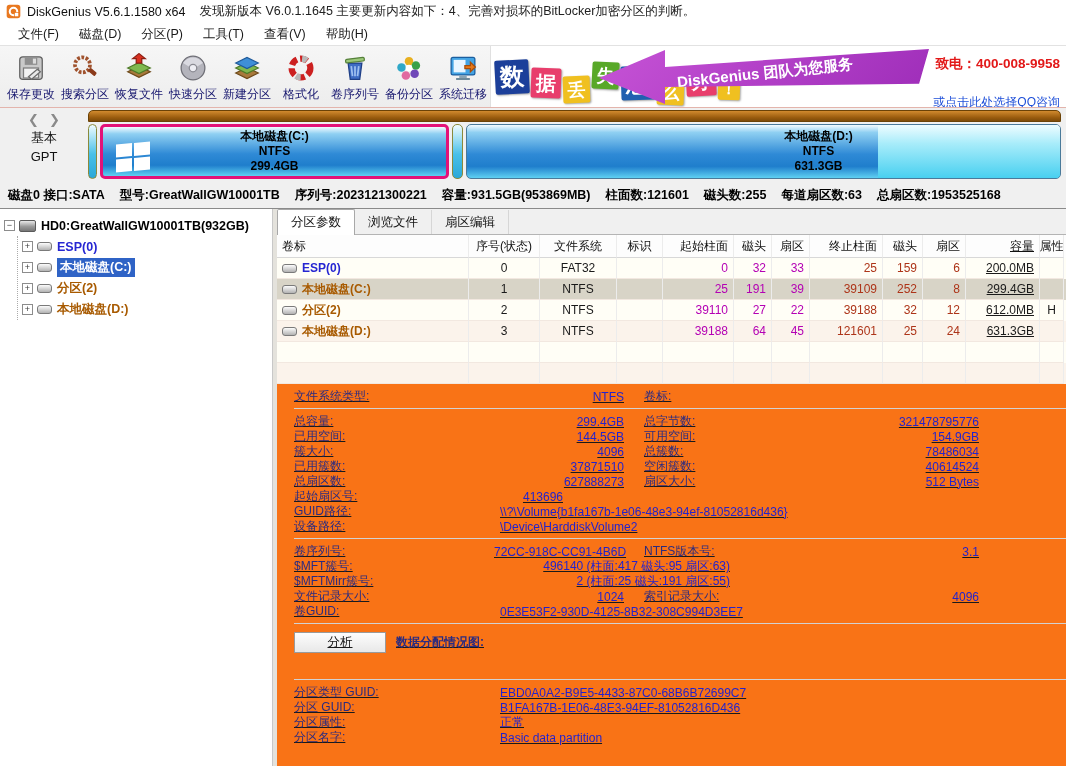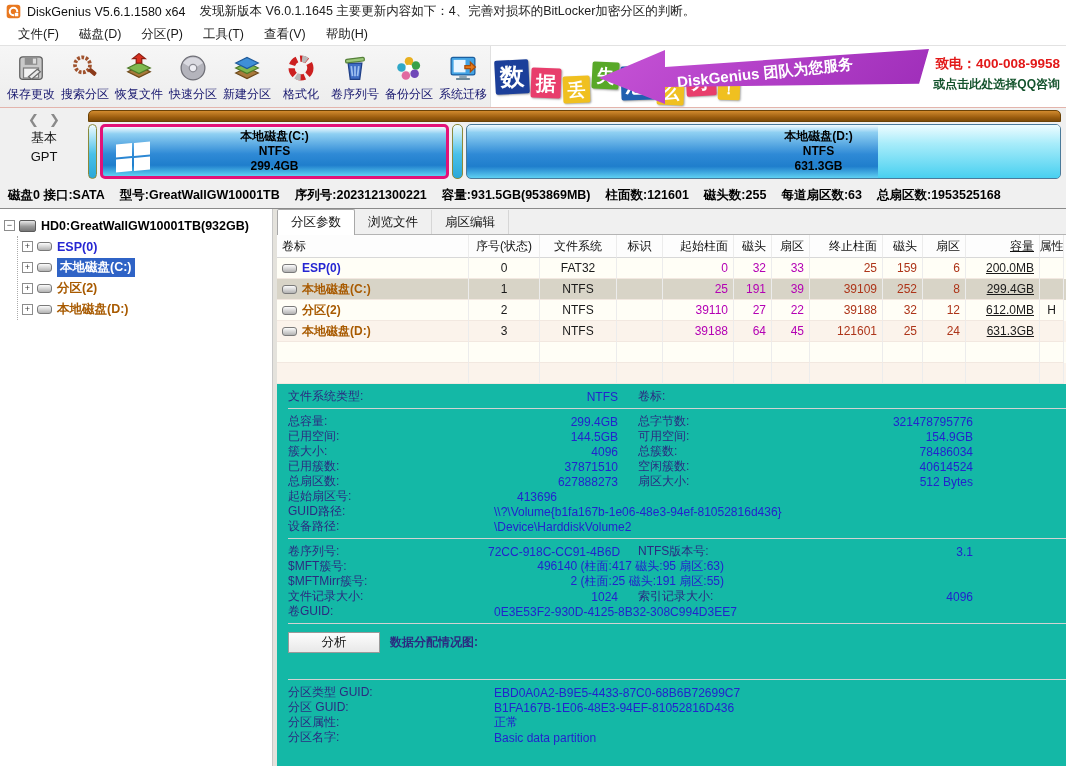--- a/index.html
+++ b/index.html
@@ -29,21 +29,21 @@
   .banner { flex:1; position:relative; background:#fff; border-left:1px solid #e0e0e0; overflow:hidden; display:flex; align-items:center; }
   .tiles { display:flex; align-items:flex-start; margin-left:4px; }
   .tile { display:flex; align-items:center; justify-content:center; color:#fff; font-weight:bold; border-radius:2px; margin-right:2px; box-shadow:1px 1px 2px rgba(0,0,0,.35); }
   .arrow-wrap { position:absolute; left:108px; top:3px; width:330px; height:56px;
     background:linear-gradient(135deg,#c653d6,#9d2cb8); 
     clip-path:polygon(0 52%, 20% 2%, 20% 32%, 100% 0%, 97% 62%, 20% 68%, 20% 98%);
     display:flex; align-items:center; }
   .arrow-text { color:#fff; font-weight:bold; font-size:15px; padding-left:78px; transform:rotate(-6deg); white-space:nowrap; }
   .contact { position:absolute; right:6px; top:9px; text-align:right; }
   .phone-line { color:#e21818; font-weight:bold; font-size:13.5px; white-space:nowrap; }
-  .qq-line { color:#14532d; font-weight:bold; font-size:12px; margin-top:3px; white-space:nowrap; }
+  .qq-line { color:#1d4ed8; font-weight:normal; font-size:12px; margin-top:21px; white-space:nowrap; }
 
   
   .diskarea { height:75px; background:#f0f0f0; display:flex; }
   .disknav { width:88px; display:flex; flex-direction:column; align-items:center; padding-top:4px; }
   .nav-arrows { display:flex; gap:10px; color:#8a8a8a; font-size:13px; }
   .nav-arrow { cursor:default; }
   .disk-type { font-size:13px; color:#111; margin-top:2px; }
   .diskstack { flex:1; margin:2px 5px 4px 0; display:flex; flex-direction:column; }
   .disk-top { height:12px; background:linear-gradient(180deg,#d18a2e,#9a5c0e 65%,#7c4a08); border:1px solid #6b4206; border-radius:5px 5px 0 0; }
   .parts { flex:1; display:flex; gap:3px; padding-top:2px; }
@@ -98,21 +98,21 @@
   .thead .c0{justify-content:flex-start;}
   .row-even { background:#fffef6; }
   .row-odd { background:#fbf3eb; }
   .row-selected { background:#d8d4c7; }
   .cell-label { font-weight:bold; }
   .lab-blue { color:#2626d2; } .lab-brown { color:#a85a00; }
   .num-start { color:#b400b4; } .num-end { color:#ad3418; }
   .num-plain { color:#1a1a1a; }
 
   
-  .details { flex:1; background:#14b8a6; padding-left:11px; overflow:hidden; }
+  .details { flex:1; background:#f97316; padding-left:17px; overflow:hidden;text-decoration:underline; }
   .dsection { padding:5px 0 4px 0; border-bottom:1px solid #d2d2d2; }
   .dsection.last { border-bottom:none; }
   .drow { display:flex; height:15px; align-items:center; font-size:12px; white-space:nowrap; }
   .dlabel { width:200px; color:#2b2b80; flex:0 0 auto; }
   .dval { color:#2323cd; text-align:right; flex:0 0 auto; }
   .v-two { width:130px; }
   .v-mid { width:69px; }
   .v-wide { width:236px; }
   .v-left { text-align:left; padding-left:6px; }
   .dlabel2 { width:150px; margin-left:20px; color:#2b2b80; flex:0 0 auto; }

